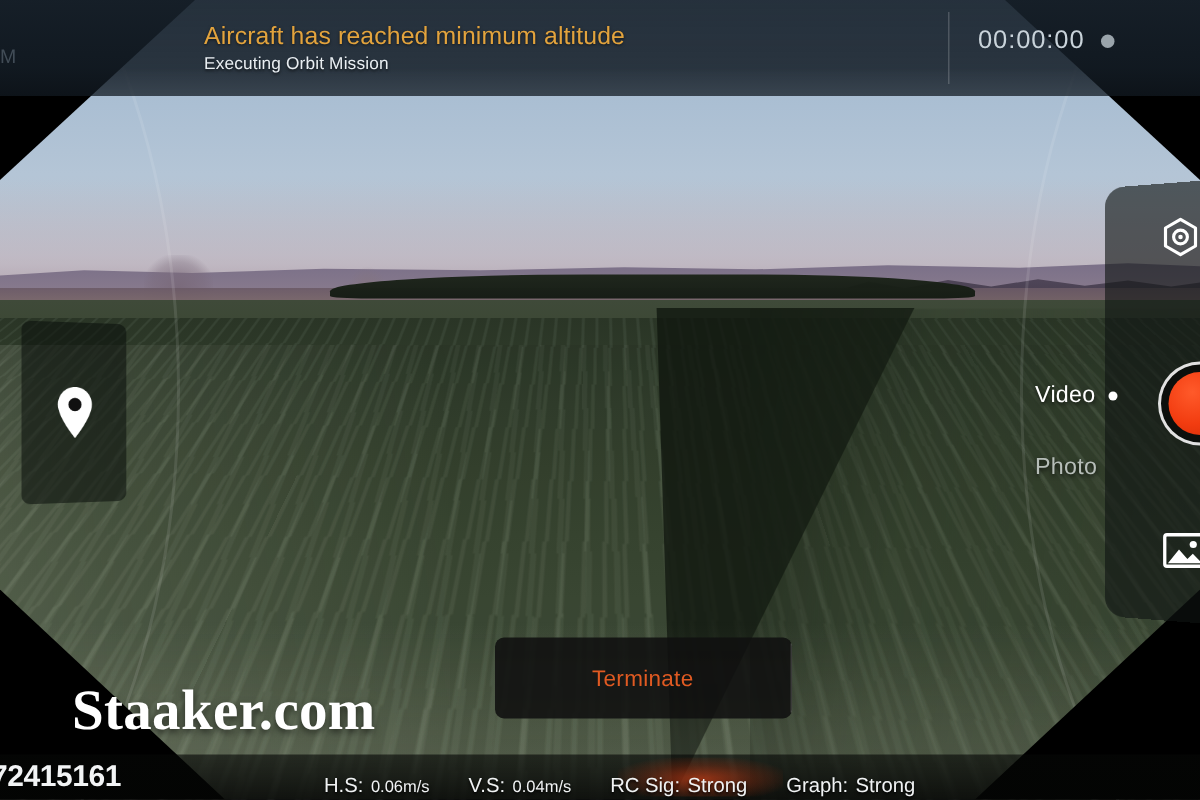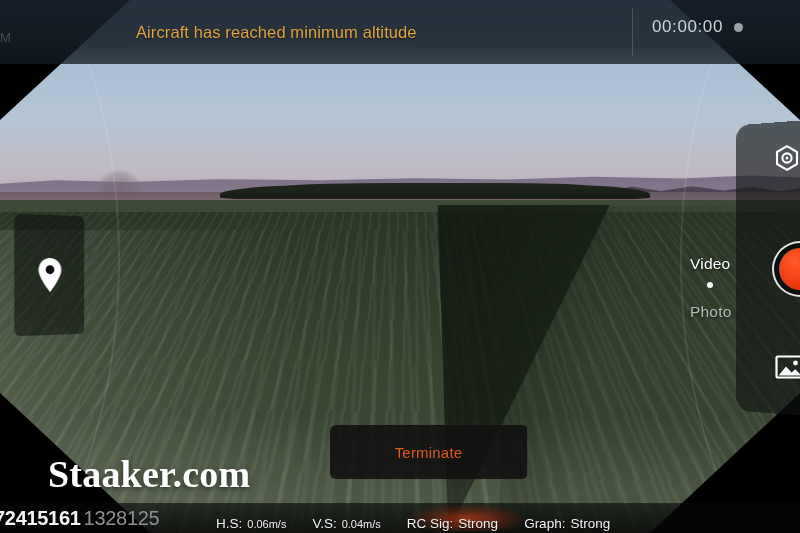--- a/index.html
+++ b/index.html
@@ -173,21 +173,21 @@
     border-radius:14px 0 0 14px;
     transform:perspective(520px) rotateY(-15deg);
     transform-origin:100% 50%;
   }
   #cam-settings-btn {
     position:absolute; left:770px; top:141px; width:34px; height:34px;
     display:flex; align-items:center; justify-content:center;
   }
   #mode-video {
     position:absolute; left:690px; top:255px;
-    display:flex; align-items:center; gap:9px;flex-direction:column;
+    display:flex; align-items:center; gap:9px;
   }
   #mode-video-label { color:#ffffff; font-size:15.5px; letter-spacing:.2px; text-shadow:0 1px 3px rgba(0,0,0,.75); }
   #mode-video-dot { width:6px; height:6px; border-radius:50%; background:#ffffff; }
   #mode-photo {
     position:absolute; left:690px; top:303px;
   }
   #mode-photo-label { color:#b6bdb8; font-size:15.5px; letter-spacing:.2px; text-shadow:0 1px 3px rgba(0,0,0,.75); }
   #record-btn {
     position:absolute; left:772px; top:241px; width:56px; height:56px;
     border-radius:50%; background:#0c0f0c;
@@ -282,20 +282,21 @@
   <div class="lens-arc arc-r"></div>
   <div class="corner-black cb-tl"></div>
   <div class="corner-black cb-tr"></div>
   <div class="corner-black cb-bl"></div>
   <div class="corner-black cb-br"></div>
 
   <div id="top-banner">
     <div id="corner-m">M</div>
     <div id="banner-text">
       <div id="alert-title">Aircraft has reached minimum altitude</div>
+      <div id="alert-sub">Executing Orbit Mission</div>
     </div>
     <div id="banner-divider"></div>
     <div id="timer-wrap">
       <div id="timer-text">00:00:00</div>
       <div id="rec-dot-small"></div>
     </div>
   </div>
 
   <div id="left-panel">
     <svg id="pin-icon" viewBox="0 0 24 32">
@@ -336,21 +337,20 @@
   </div>
 
   <div id="mission-actions">
     <div class="action-btn" id="terminate-btn">Terminate</div>
     <div id="action-divider"></div>
   </div>
 
   <div id="bottom-bar">
     <div id="serial-left">
       <span id="serial-a">72415161</span>
-      <span id="serial-b">1328125</span>
     </div>
     <div id="rc-glow"></div>
     <div id="telemetry">
       <div class="tele-group">
         <span class="tele-label">H.S:</span>
         <span class="tele-value">0.06m/s</span>
       </div>
       <div class="tele-group">
         <span class="tele-label">V.S:</span>
         <span class="tele-value">0.04m/s</span>

